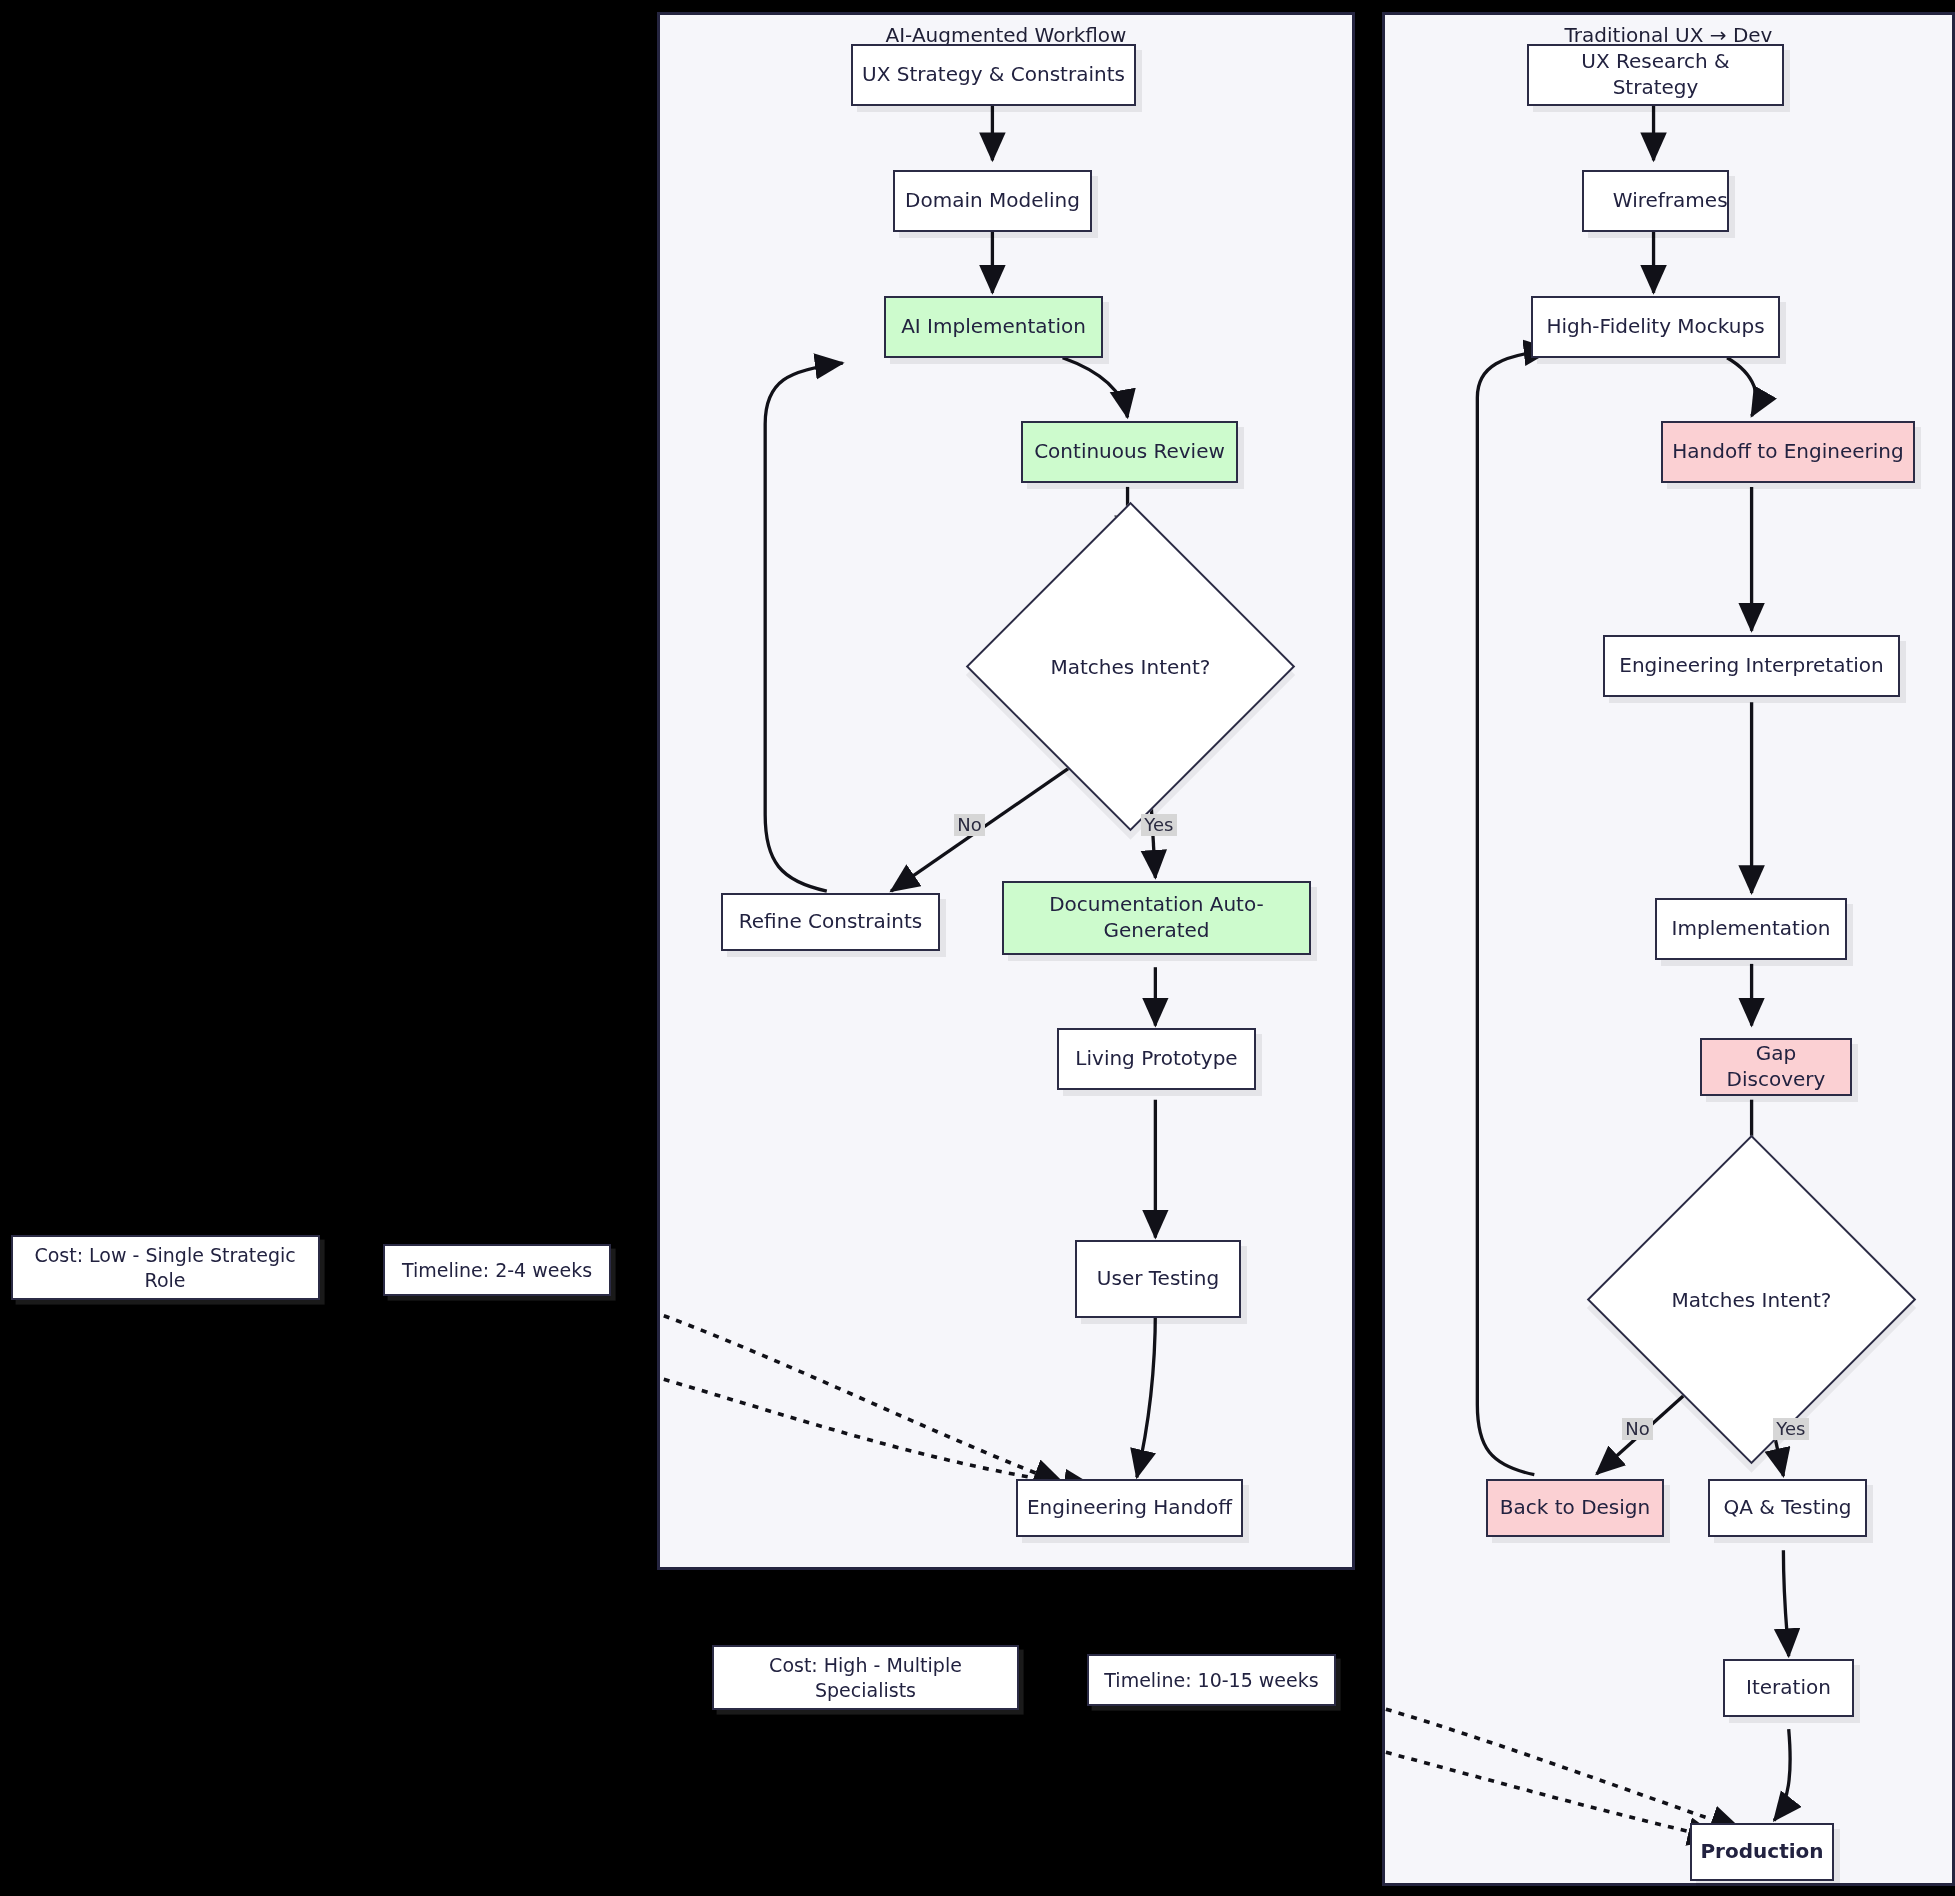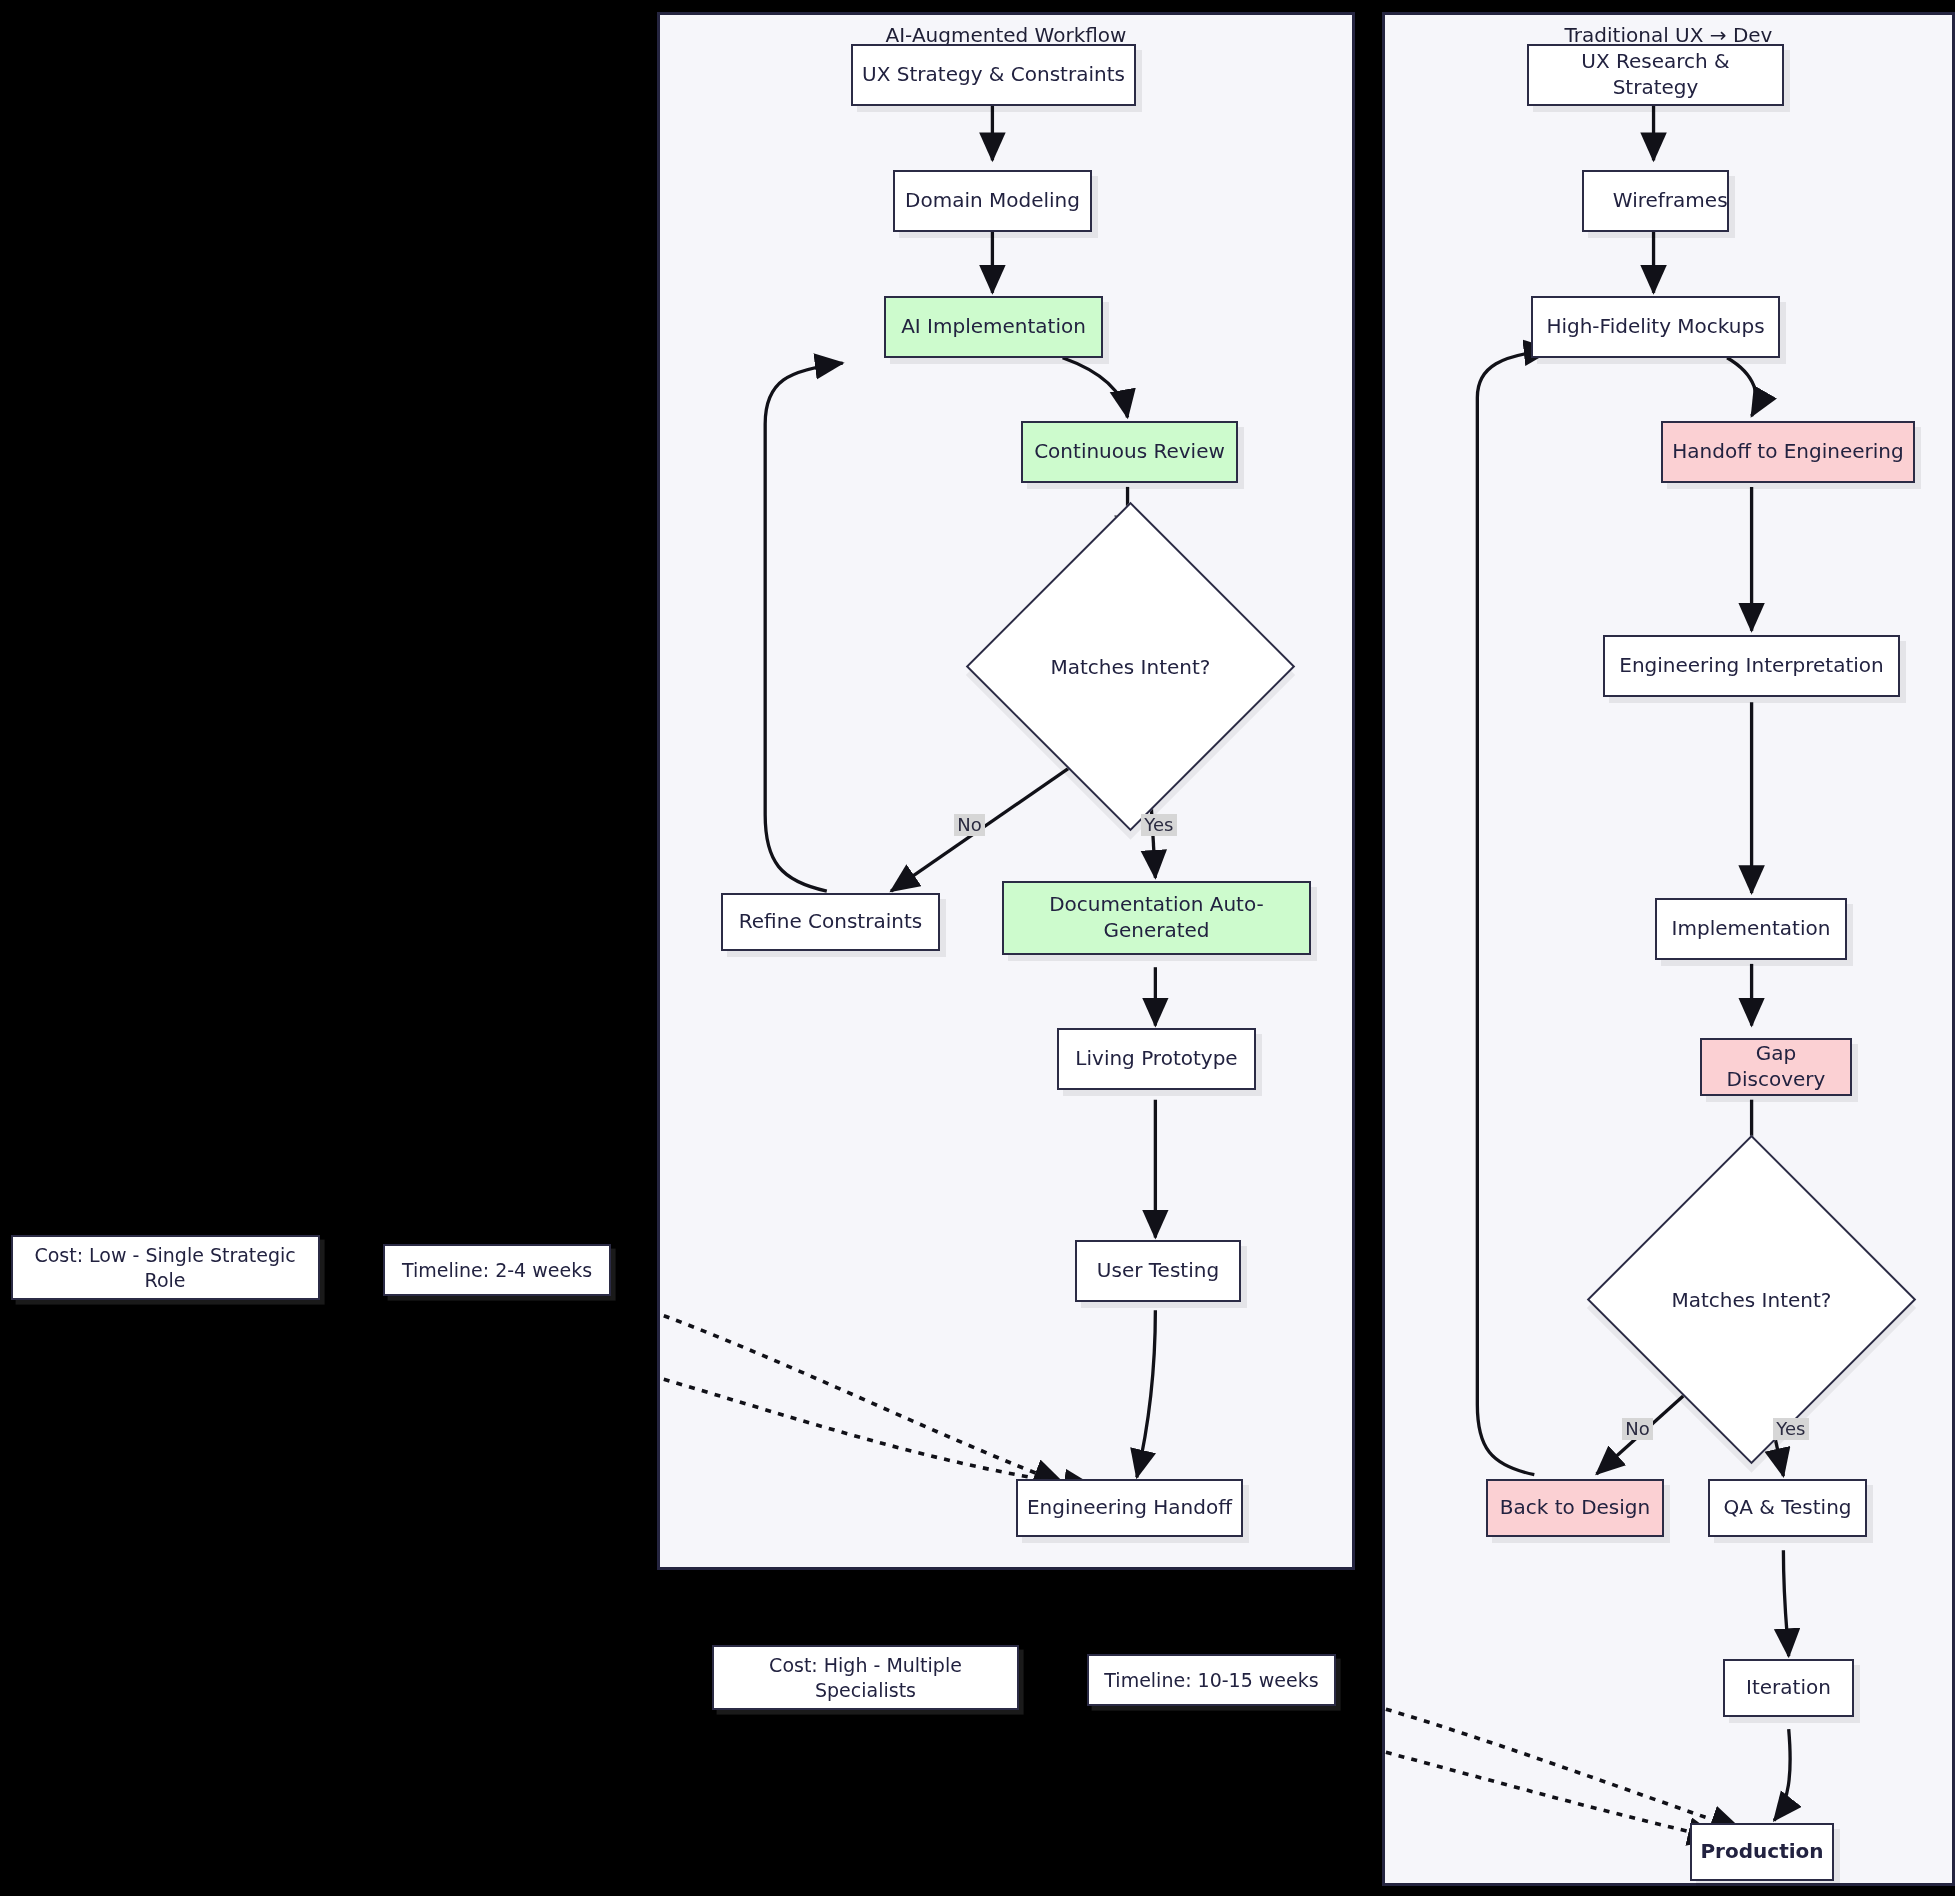--- a/index.html
+++ b/index.html
@@ -196,21 +196,21 @@
   </div>
 
   <div class="node green" style="left:1002px; top:881px; width:309px; height:74px;">
     <span>Documentation Auto-Generated</span>
   </div>
 
   <div class="node" style="left:1057px; top:1028px; width:199px; height:62px;">
     <span>Living Prototype</span>
   </div>
 
-  <div class="node" style="left:1075px; top:1240px; width:166px; height:62px;">
+  <div class="node" style="left:1075px; top:1240px; width:166px; height:78px;">
     <span>User Testing</span>
   </div>
 
   <div class="node" style="left:1016px; top:1479px; width:227px; height:58px;">
     <span>Engineering Handoff</span>
   </div>
 
   <div class="node" style="left:1527px; top:44px; width:257px; height:62px;">
     <span>UX Research &amp; Strategy</span>
   </div>

